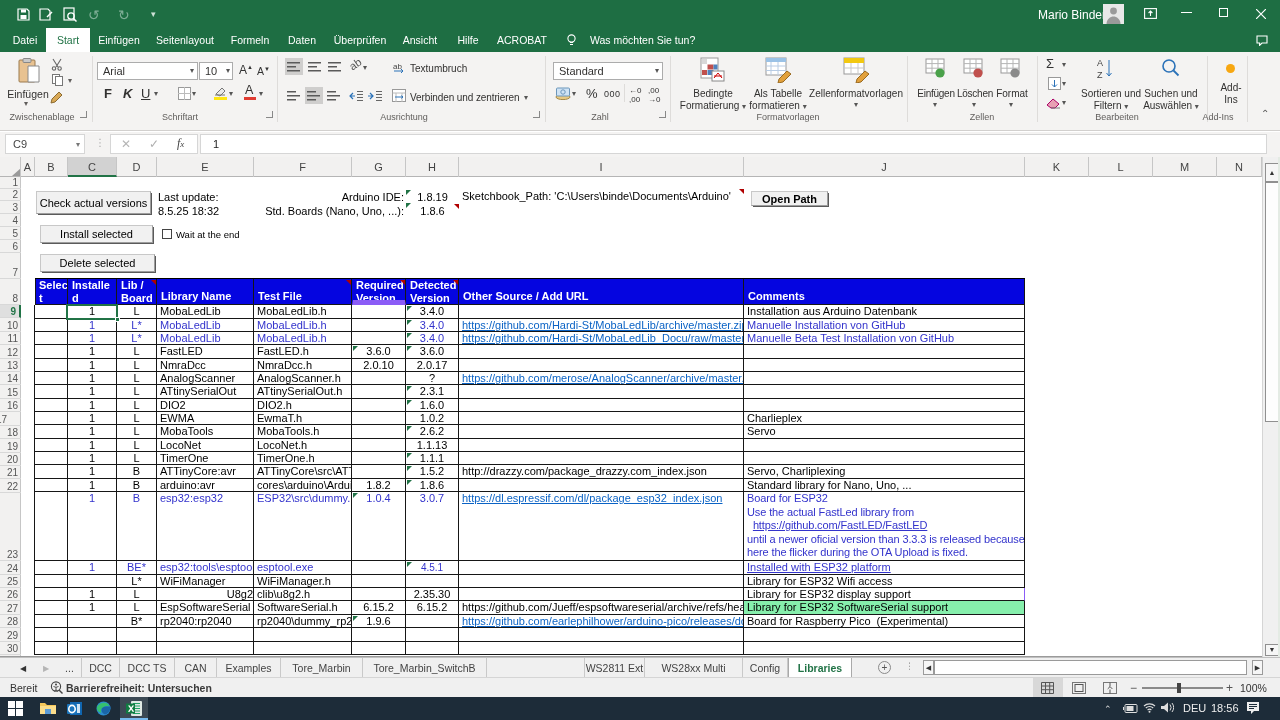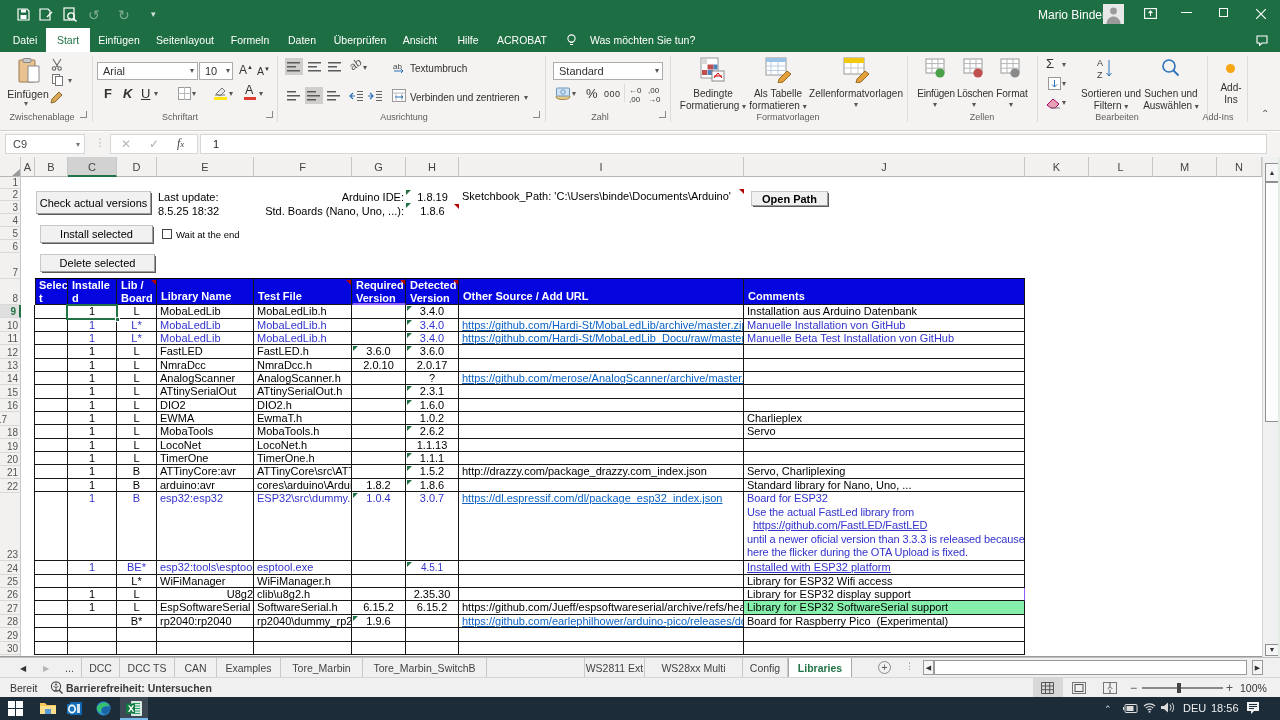--- a/index.html
+++ b/index.html
@@ -363,21 +363,21 @@
 <div class="a" style="left:35px;top:277.8px;width:990px;height:1px;background:#000"></div>
 <div class="cell" style="left:35px;top:278.6px;width:33px;height:26.6px;border-right:1px solid #161616;border-bottom:1px solid #161616;background:#0505e0;color:#fff;font-weight:bold;font-size:11px;padding-left:3px;text-align:left;line-height:13.2px;;border-left:1px solid #161616">Selec<br>t</div>
 <div class="cell" style="left:68px;top:278.6px;width:49px;height:26.6px;border-right:1px solid #161616;border-bottom:1px solid #161616;background:#0505e0;color:#fff;font-weight:bold;font-size:11px;padding-left:3px;text-align:left;line-height:13.2px;;border-left:1px solid transparent">Installe<br>d</div>
 <div class="cell" style="left:117px;top:278.6px;width:40px;height:26.6px;border-right:1px solid #161616;border-bottom:1px solid #161616;background:#0505e0;color:#fff;font-weight:bold;font-size:11px;padding-left:3px;text-align:left;line-height:13.2px;;border-left:1px solid transparent">Lib /<br>Board</div>
 <div class="cell" style="left:157px;top:278.6px;width:97px;height:26.6px;border-right:1px solid #161616;border-bottom:1px solid #161616;background:#0505e0;color:#fff;font-weight:bold;font-size:11px;padding-left:3px;text-align:left;line-height:13.2px;;border-left:1px solid transparent">
     <span style="position:absolute;bottom:1px;left:3px">Library Name</span>
   </div>
 <div class="cell" style="left:254px;top:278.6px;width:98px;height:26.6px;border-right:1px solid #161616;border-bottom:1px solid #161616;background:#0505e0;color:#fff;font-weight:bold;font-size:11px;padding-left:3px;text-align:left;line-height:13.2px;;border-left:1px solid transparent">
     <span style="position:absolute;bottom:1px;left:3px">Test File</span>
   </div>
-<div class="cell" style="left:352px;top:278.6px;width:54px;height:27px;border-right:1px solid #161616;border-bottom:3px solid #8b5cf6;background:#0505e0;color:#fff;font-weight:bold;font-size:11px;padding-left:3px;text-align:left;line-height:13.2px;;border-left:1px solid transparent">Required<br>Version</div>
+<div class="cell" style="left:352px;top:278.6px;width:54px;height:27px;border-right:1px solid #161616;border-bottom:6px solid #8b5cf6;background:#0505e0;color:#fff;font-weight:bold;font-size:11px;padding-left:3px;text-align:left;line-height:13.2px;;border-left:1px solid transparent">Required<br>Version</div>
 <div class="cell" style="left:406px;top:278.6px;width:53px;height:26.6px;border-right:1px solid #161616;border-bottom:1px solid #161616;background:#0505e0;color:#fff;font-weight:bold;font-size:11px;padding-left:3px;text-align:left;line-height:13.2px;;border-left:1px solid transparent">Detected<br>Version</div>
 <div class="cell" style="left:459px;top:278.6px;width:285px;height:26.6px;border-right:1px solid #161616;border-bottom:1px solid #161616;background:#0505e0;color:#fff;font-weight:bold;font-size:11px;padding-left:3px;text-align:left;line-height:13.2px;;border-left:1px solid transparent">
     <span style="position:absolute;bottom:1px;left:3px">Other Source / Add URL</span>
   </div>
 <div class="cell" style="left:744px;top:278.6px;width:281px;height:26.6px;border-right:1px solid #161616;border-bottom:1px solid #161616;background:#0505e0;color:#fff;font-weight:bold;font-size:11px;padding-left:3px;text-align:left;line-height:13.2px;;border-left:1px solid transparent">
     <span style="position:absolute;bottom:1px;left:3px">Comments</span>
   </div>
 <div class="a tri-r" style="left:151px;top:279.6px"></div>
 <div class="a tri-r" style="left:346px;top:279.6px"></div>
 <div class="a tri-r" style="left:400px;top:279.6px"></div>

